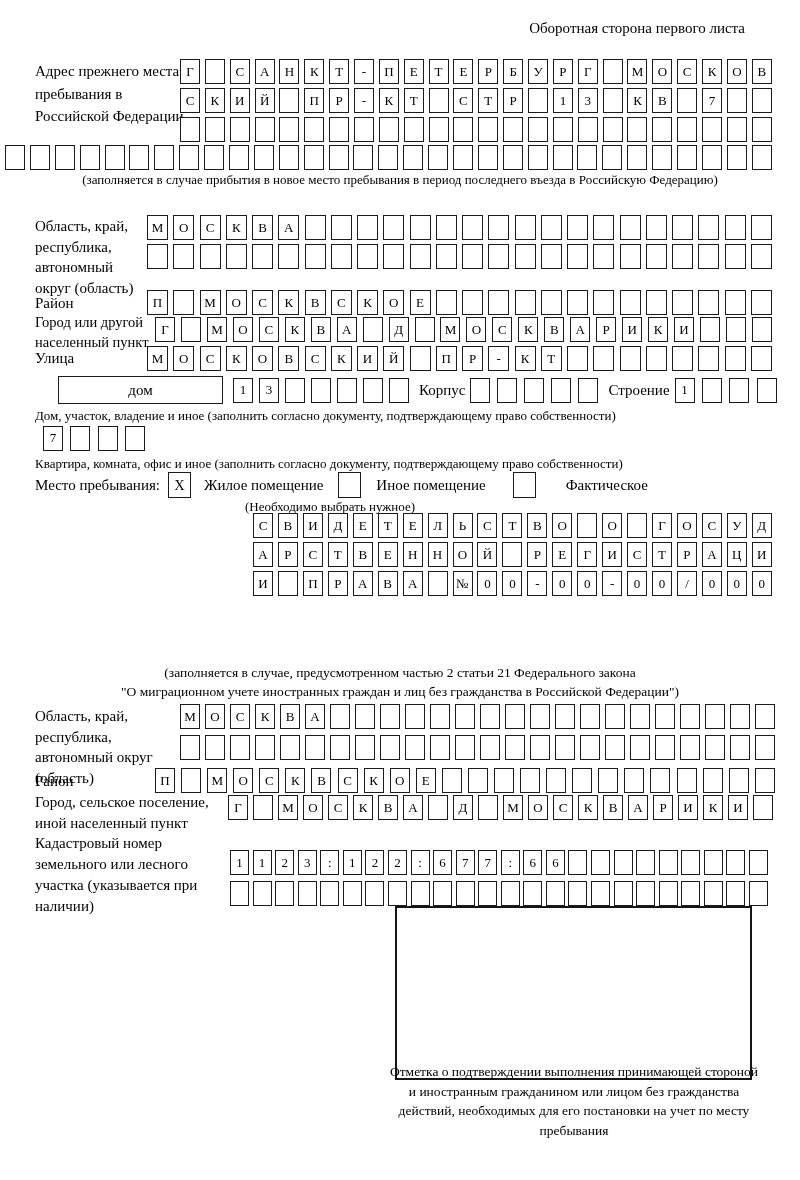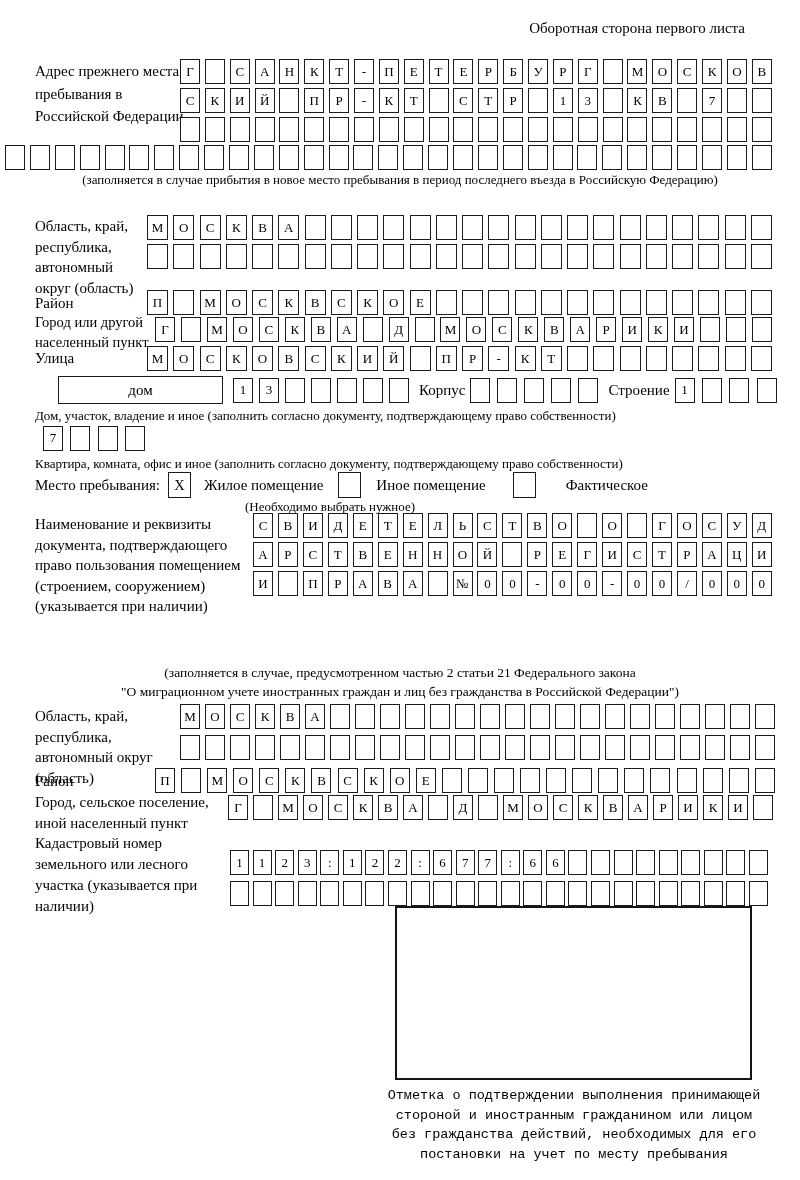--- a/index.html
+++ b/index.html
@@ -353,21 +353,20 @@
     <span>Место пребывания:</span>
     <div class="chk" style="margin-left:8px;">X</div>
     <span style="margin-left:13px;">Жилое помещение</span>
     <div class="chk" style="margin-left:15px;"></div>
     <span style="margin-left:15px;">Иное помещение</span>
     <div class="chk" style="margin-left:27px;"></div>
     <span style="margin-left:30px;">Фактическое</span>
   </div>
   <div class="abs cap" style="left:245px;top:499px;">(Необходимо выбрать нужное)</div>
 
-  <div class="abs lbl" style="left:35px;top:514px;width:218px;line-height:20.5px;">Наименование и реквизиты документа, подтверждающего право пользования помещением (строением, сооружением) (указывается при наличии)</div>
   <div class="abs stack" style="left:253px;top:513px;">
     <div class="cells w519">
         <div class="cell">С</div>
         <div class="cell">В</div>
         <div class="cell">И</div>
         <div class="cell">Д</div>
         <div class="cell">Е</div>
         <div class="cell">Т</div>
         <div class="cell">Е</div>
         <div class="cell">Л</div>
@@ -596,15 +595,15 @@
         <div class="cell"></div>
         <div class="cell"></div>
         <div class="cell"></div>
         <div class="cell"></div>
         <div class="cell"></div>
         <div class="cell"></div>
       </div>
   </div>
 
   <div class="abs stamp" style="left:395px;top:906px;width:357px;height:174px;"></div>
-  <div class="abs stamp-cap" style="left:385px;top:1086px;width:378px;font-family:Liberation Mono, monospace;">Отметка о подтверждении выполнения принимающей стороной и иностранным гражданином или лицом без гражданства действий, необходимых для его постановки на учет по месту пребывания</div>
+  <div class="abs stamp-cap" style="left:385px;top:1062px;width:378px;">Отметка о подтверждении выполнения принимающей стороной и иностранным гражданином или лицом без гражданства действий, необходимых для его постановки на учет по месту пребывания</div>
 
 </div>
 
 </body></html>

